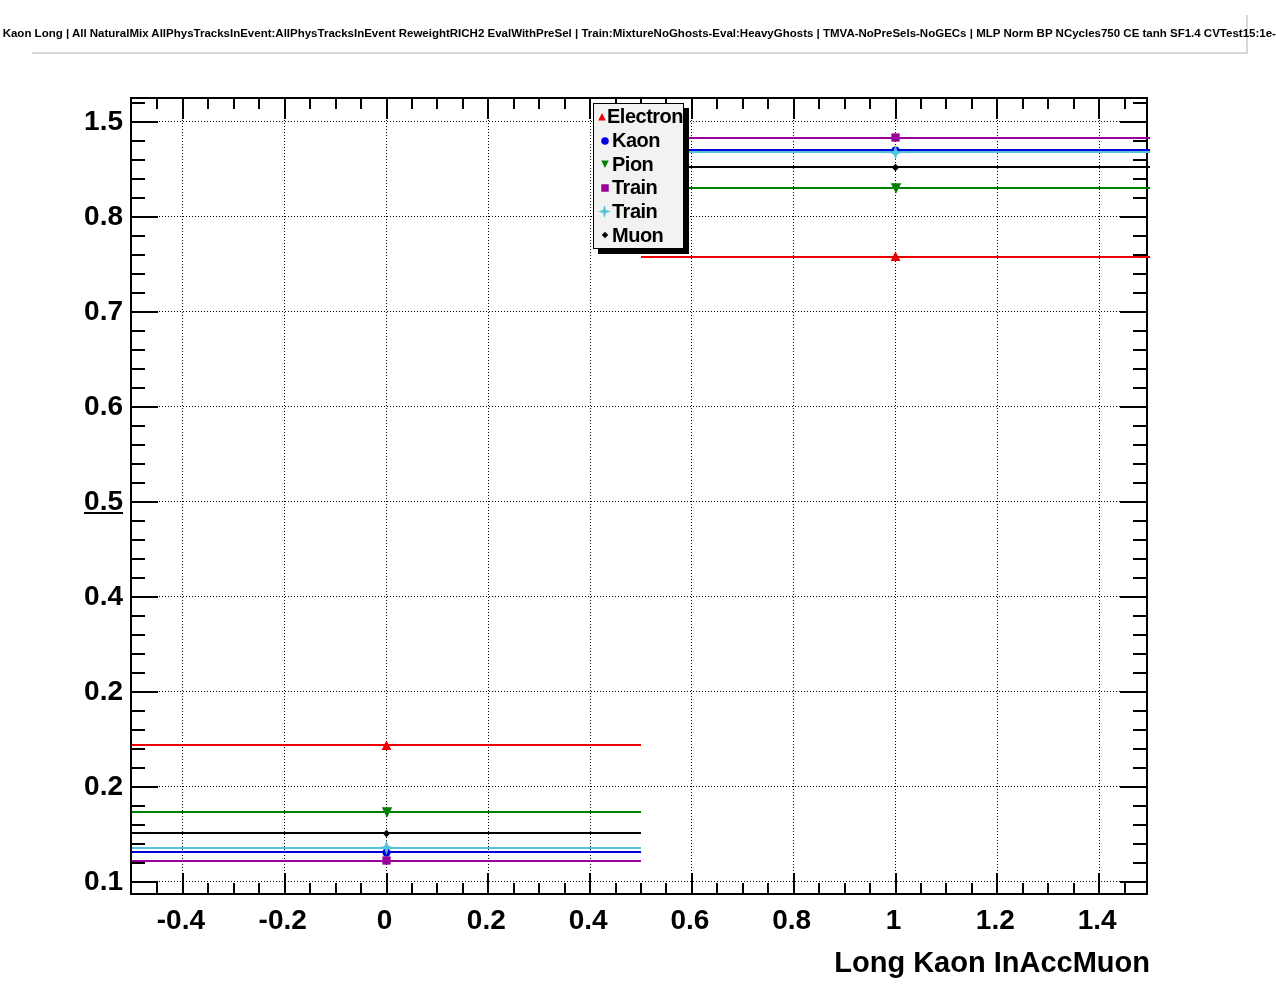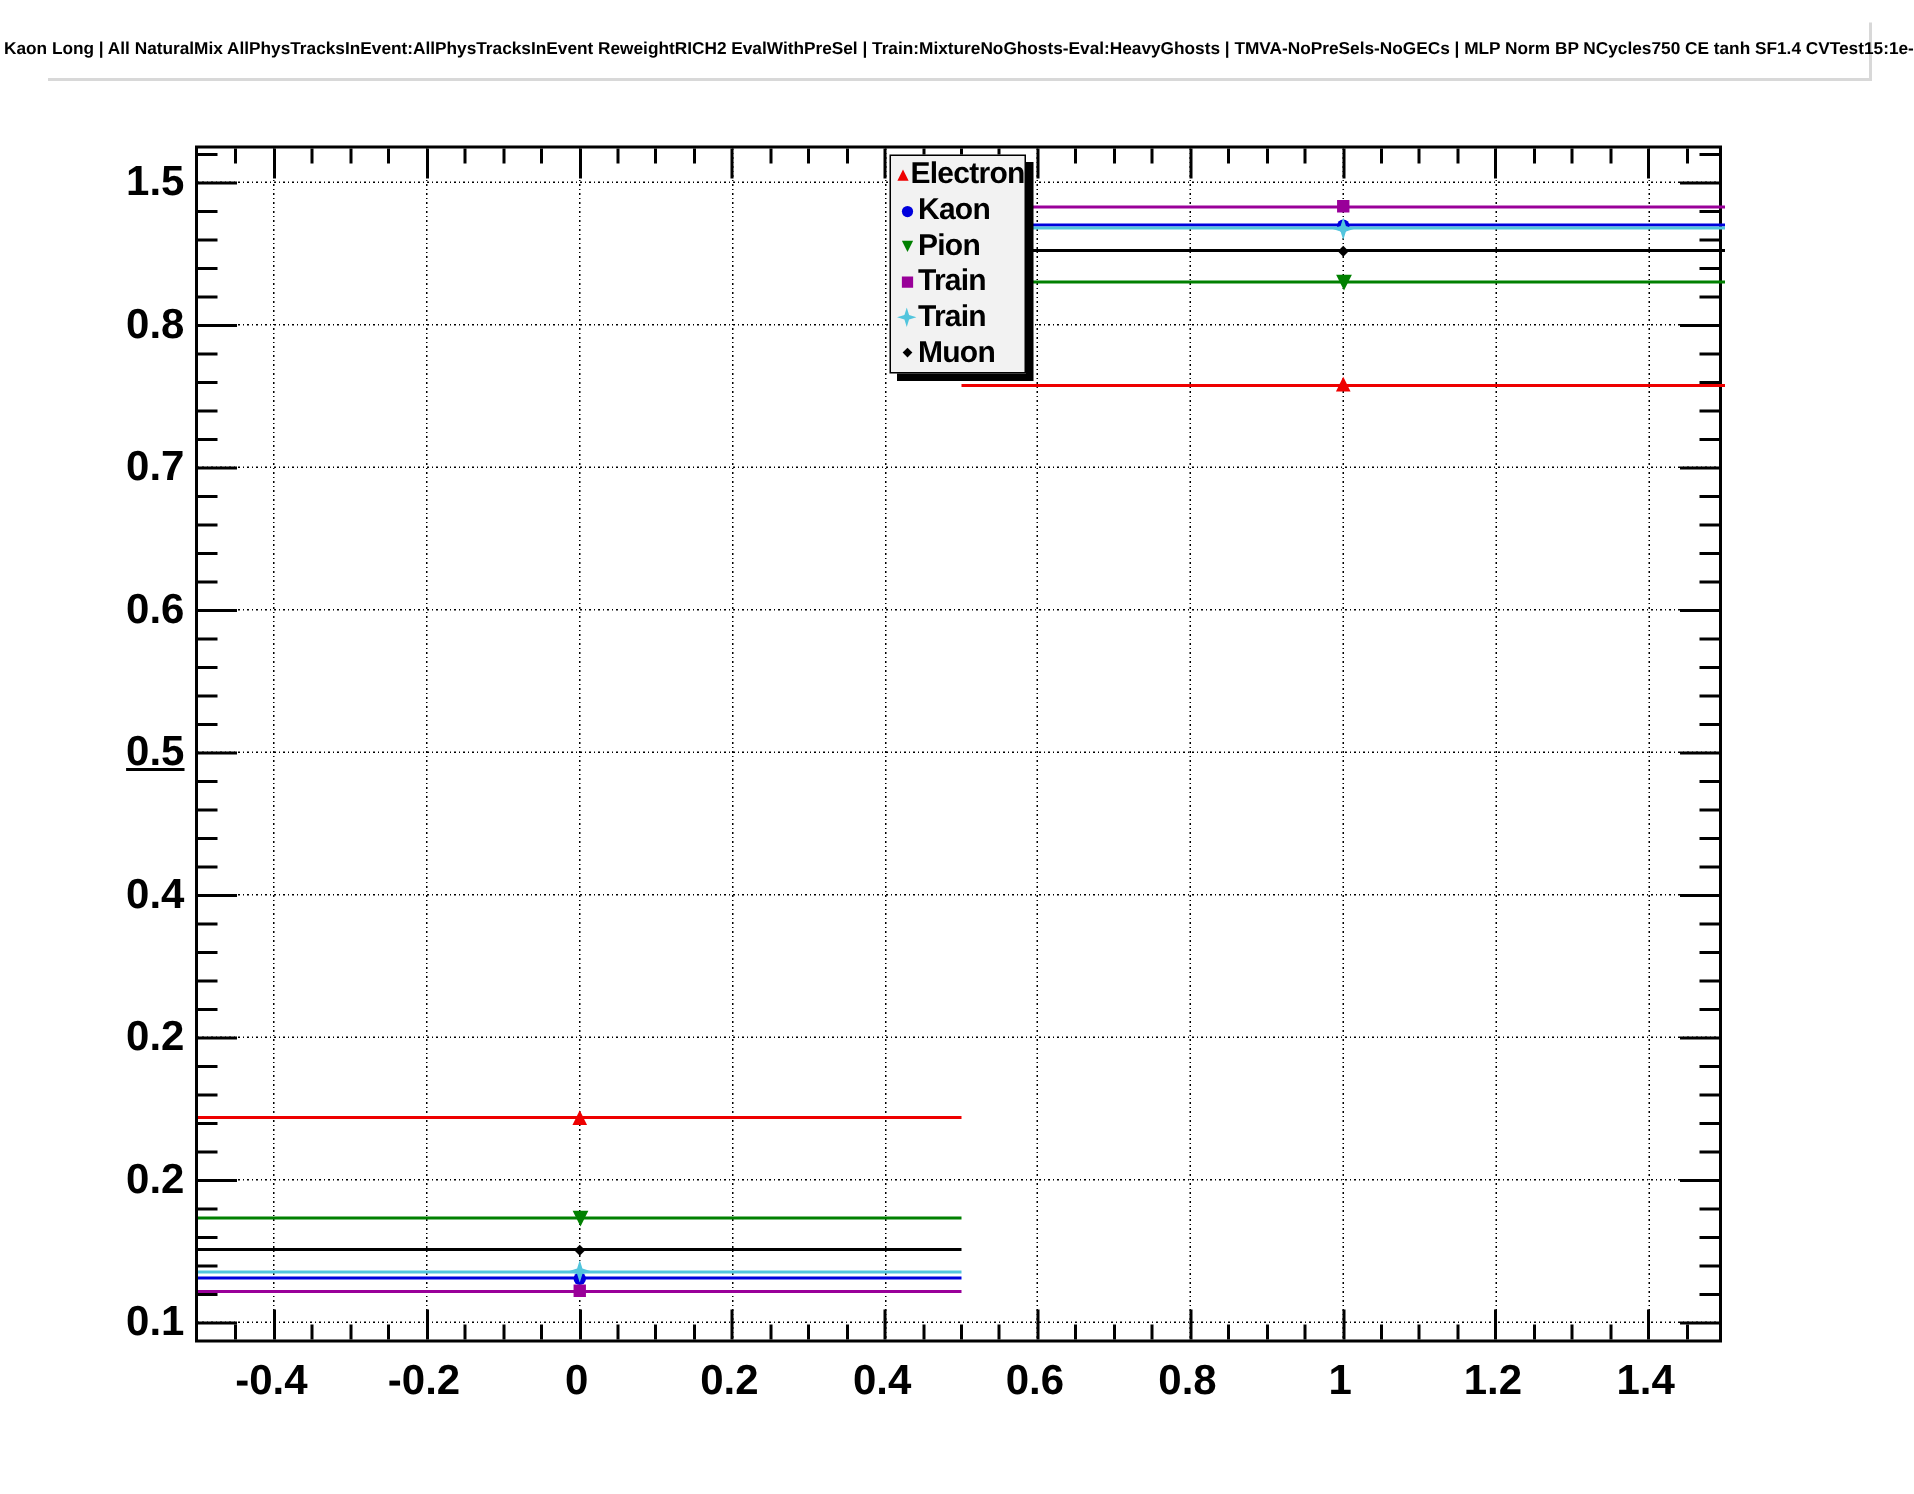--- a/index.html
+++ b/index.html
@@ -278,20 +278,21 @@
           <polygon points="0,-8 1.9,-1.9 8,0 1.9,1.9 0,8 -1.9,1.9 -8,0 -1.9,-1.9" fill="#52c5dd"></polygon>
         </svg></div>
       <div class="mk" style="left: 250px; top: 729.85px;"><svg width="9" height="9" viewBox="-8 -8 16 16">
           <polygon points="0,-6.5 6.5,0 0,6.5 -6.5,0" fill="#000000"></polygon>
         </svg></div>
       <div class="mk" style="left: 759px; top: 63.9px;"><svg width="9" height="9" viewBox="-8 -8 16 16">
           <polygon points="0,-6.5 6.5,0 0,6.5 -6.5,0" fill="#000000"></polygon>
         </svg></div>
     </div>
 
+  <div id="x-title">Long Kaon InAccMuon</div>
 
   <div id="legend">
       <div class="legend-row">
         <div class="legend-mk">
           <svg width="10" height="10" viewBox="-8 -8 16 16">
             <polygon points="0,-6.5 6,5.5 -6,5.5" fill="#ee0000"></polygon>
           </svg>
         </div>
         <div class="legend-label">Electron</div>
       </div>

